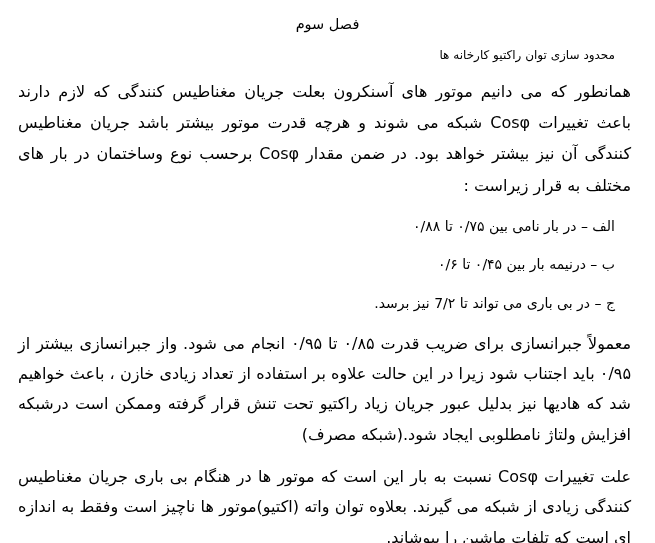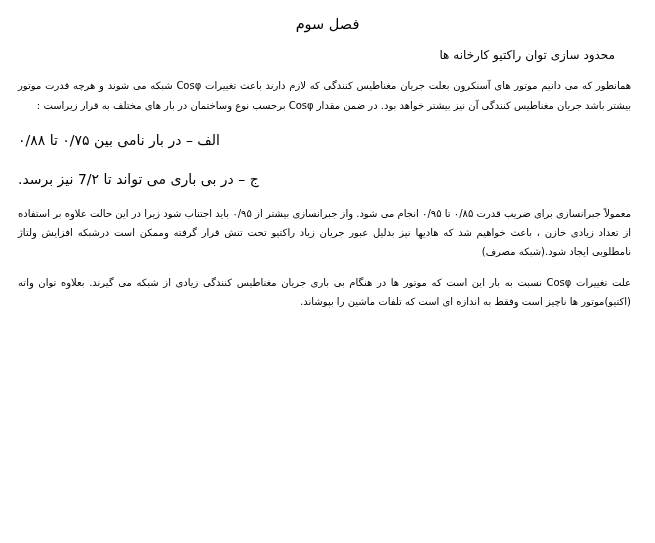--- a/index.html
+++ b/index.html
@@ -28,51 +28,52 @@
     margin: 6px 0 16px 0;
     letter-spacing: 0.2px;
   }
   .heading {
     font-size: 12px;
     margin: 0 0 14px 0;
     text-align: right;
     padding-right: 22px;
   }
   .para {
-    font-size: 10px;
+    font-size: 16px;
     line-height: 1.95;
     text-align: justify;
     text-align-last: right;
     margin: 0 0 12px 0;
     padding-right: 6px;
   }
   .list-item {
     font-size: 14px;
     line-height: 1.9;
     margin: 0 0 12px 0;
     padding-right: 22px;
-    text-align: left;
+    text-align: right;
   }
   .tight {
     line-height: 1.9;
     margin-top: 6px;
   }
 </style>
 </head>
 <body>
 
 <div class="page">
 
   <div class="chapter-title">فصل سوم</div>
 
   <div class="heading">محدود سازی توان راکتیو کارخانه ها</div>
 
   <div class="para">همانطور که می دانیم موتور های آسنکرون بعلت جریان مغناطیس کنندگی که لازم دارند باعث تغییرات Cosφ شبکه می شوند و هرچه قدرت موتور بیشتر باشد  جریان مغناطیس کنندگی آن نیز بیشتر خواهد بود. در ضمن مقدار Cosφ برحسب نوع وساختمان در بار های مختلف به قرار زیراست :</div>
 
   <div class="list-item">الف – در بار نامی بین ۰/۷۵ تا ۰/۸۸</div>
+  <div class="list-item">ب – درنیمه بار بین ۰/۴۵ تا ۰/۶</div>
   <div class="list-item">ج – در بی باری می تواند تا 7/۲ نیز برسد.</div>
 
   <div class="para tight">معمولاً جبرانسازی برای ضریب قدرت ۰/۸۵ تا ۰/۹۵ انجام می شود. واز جبرانسازی بیشتر از ۰/۹۵ باید اجتناب شود زیرا در این حالت علاوه بر  استفاده از تعداد زیادی خازن ، باعث خواهیم شد که هادیها نیز بدلیل عبور جریان زیاد راکتیو تحت تنش قرار گرفته وممکن است درشبکه افزایش ولتاژ نامطلوبی ایجاد شود.(شبکه مصرف)</div>
 
   <div class="para tight">علت تغییرات Cosφ نسبت به بار این است که  موتور ها در  هنگام بی باری  جریان مغناطیس کنندگی زیادی از شبکه می گیرند. بعلاوه توان واته (اکتیو)موتور ها ناچیز است وفقط به اندازه ای است که تلفات ماشین را بپوشاند.</div>
 
 
 </div>
 
 </body></html>

